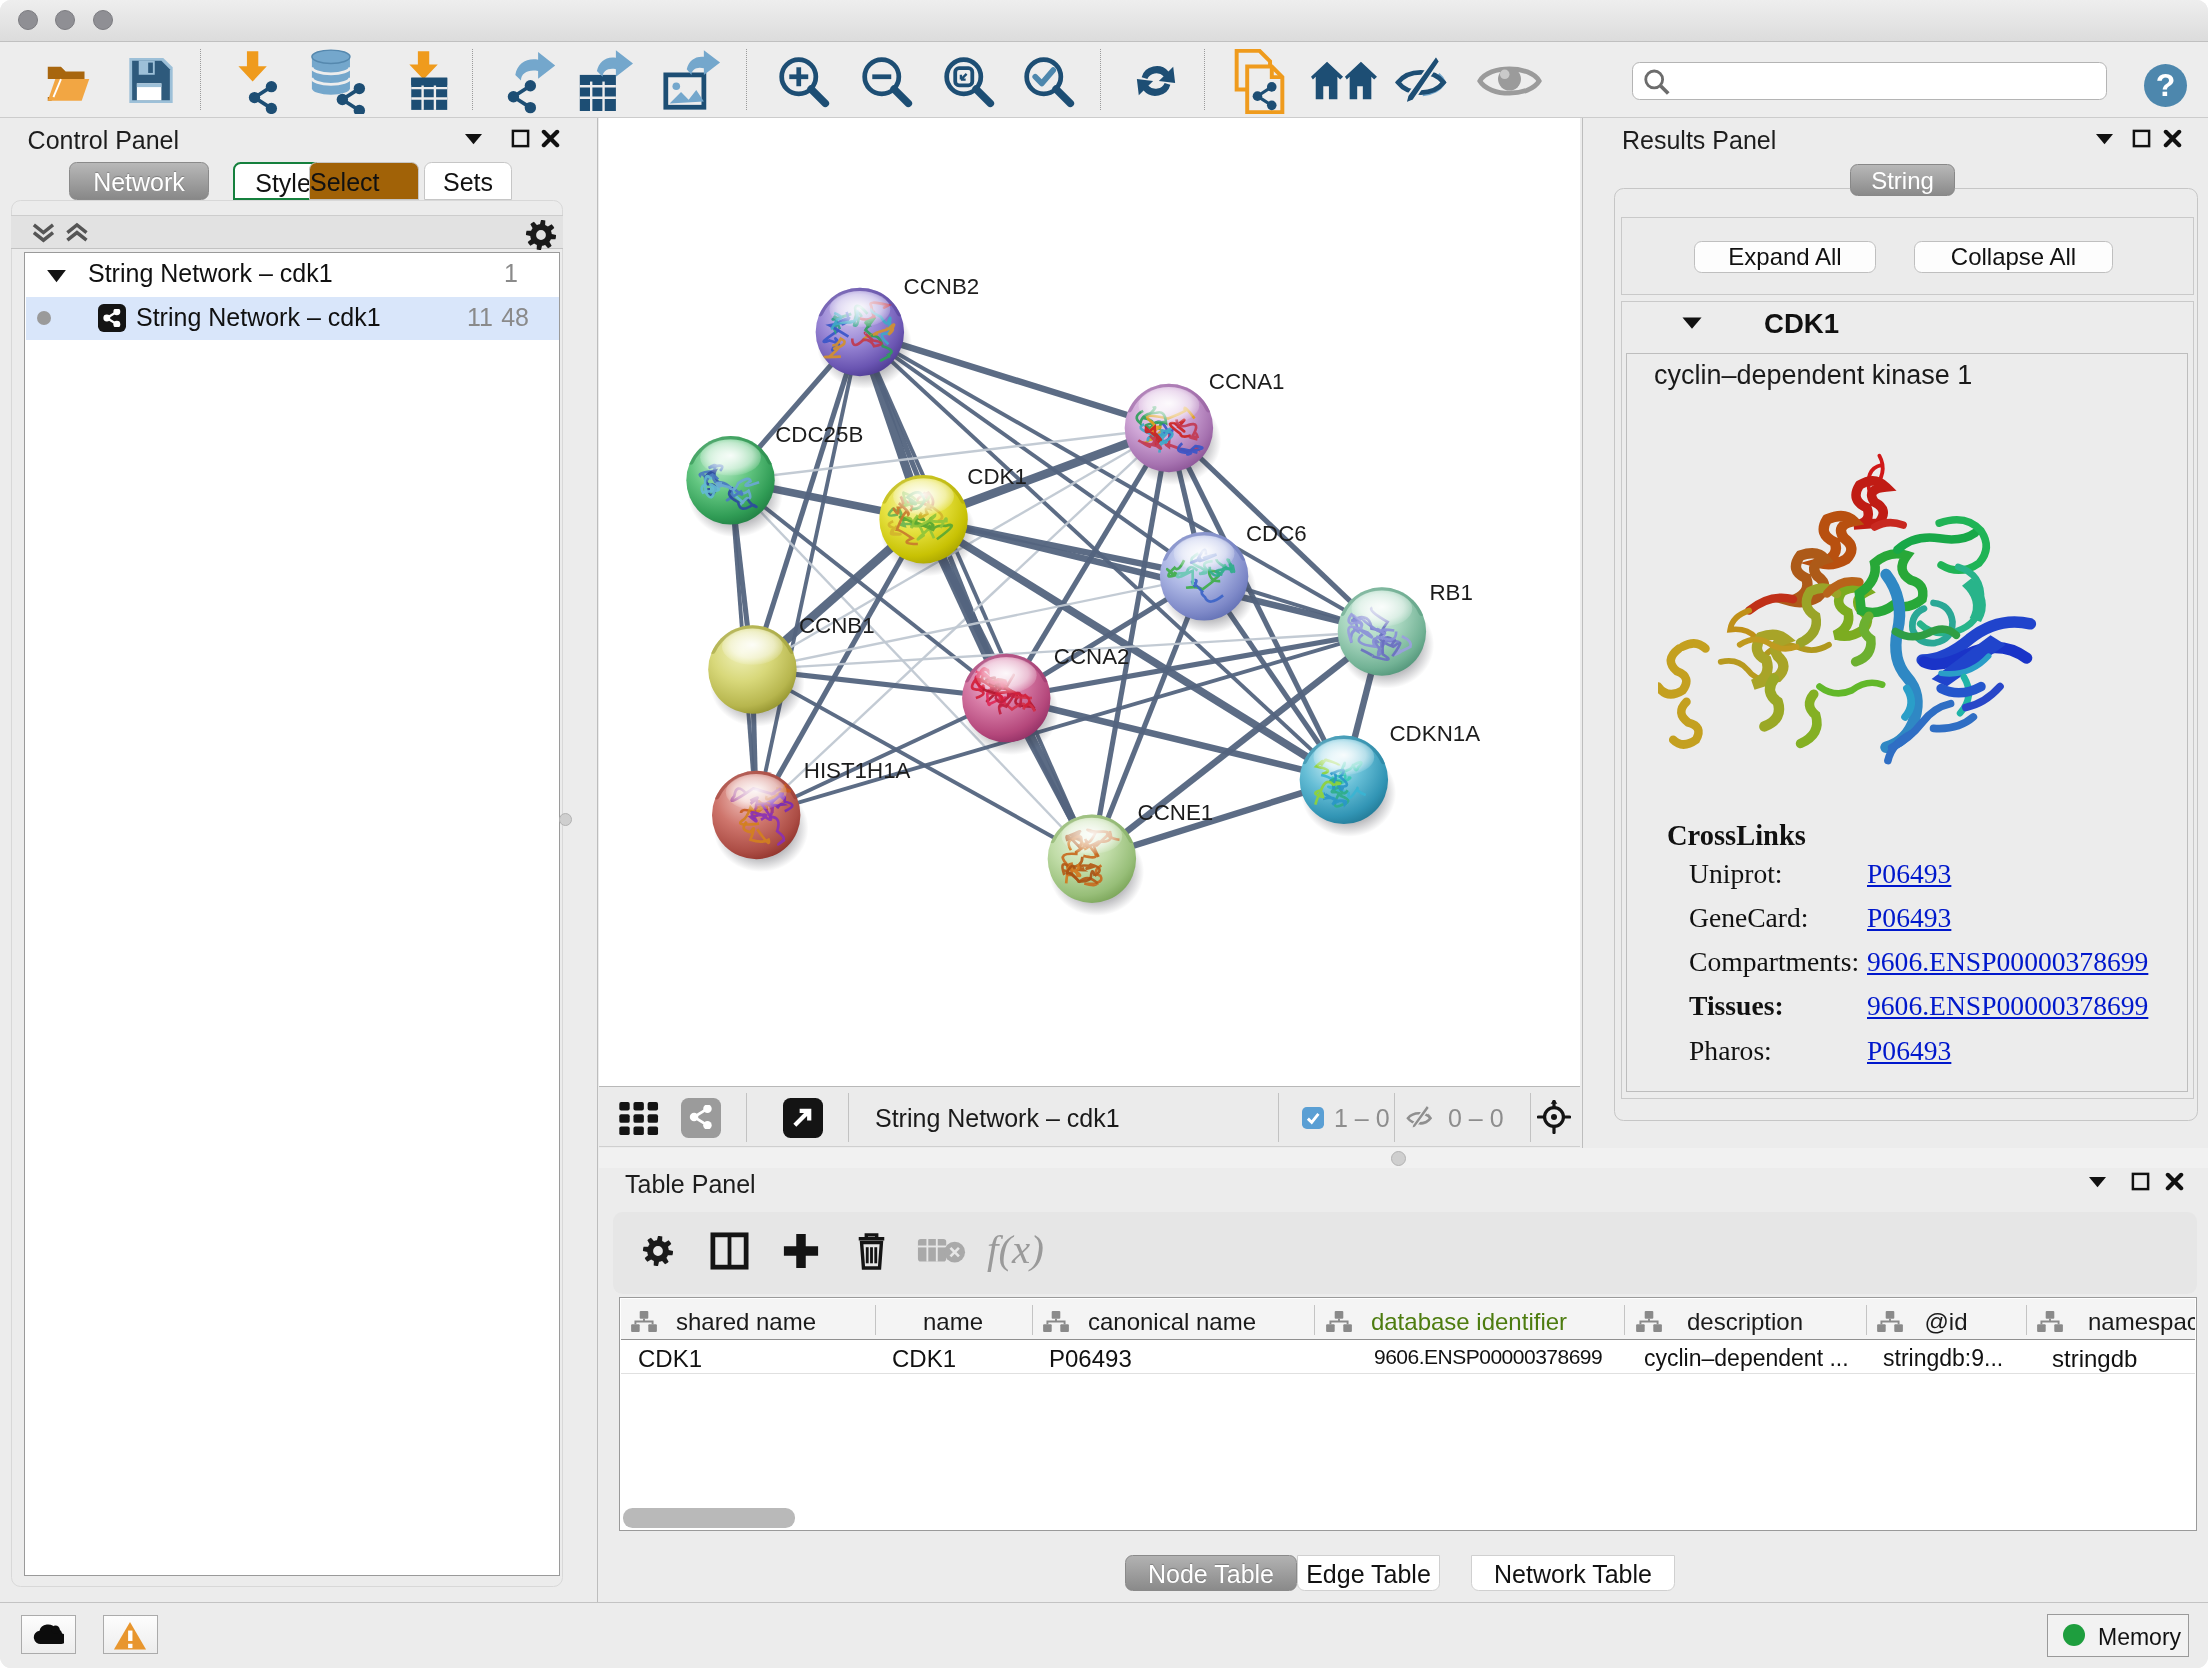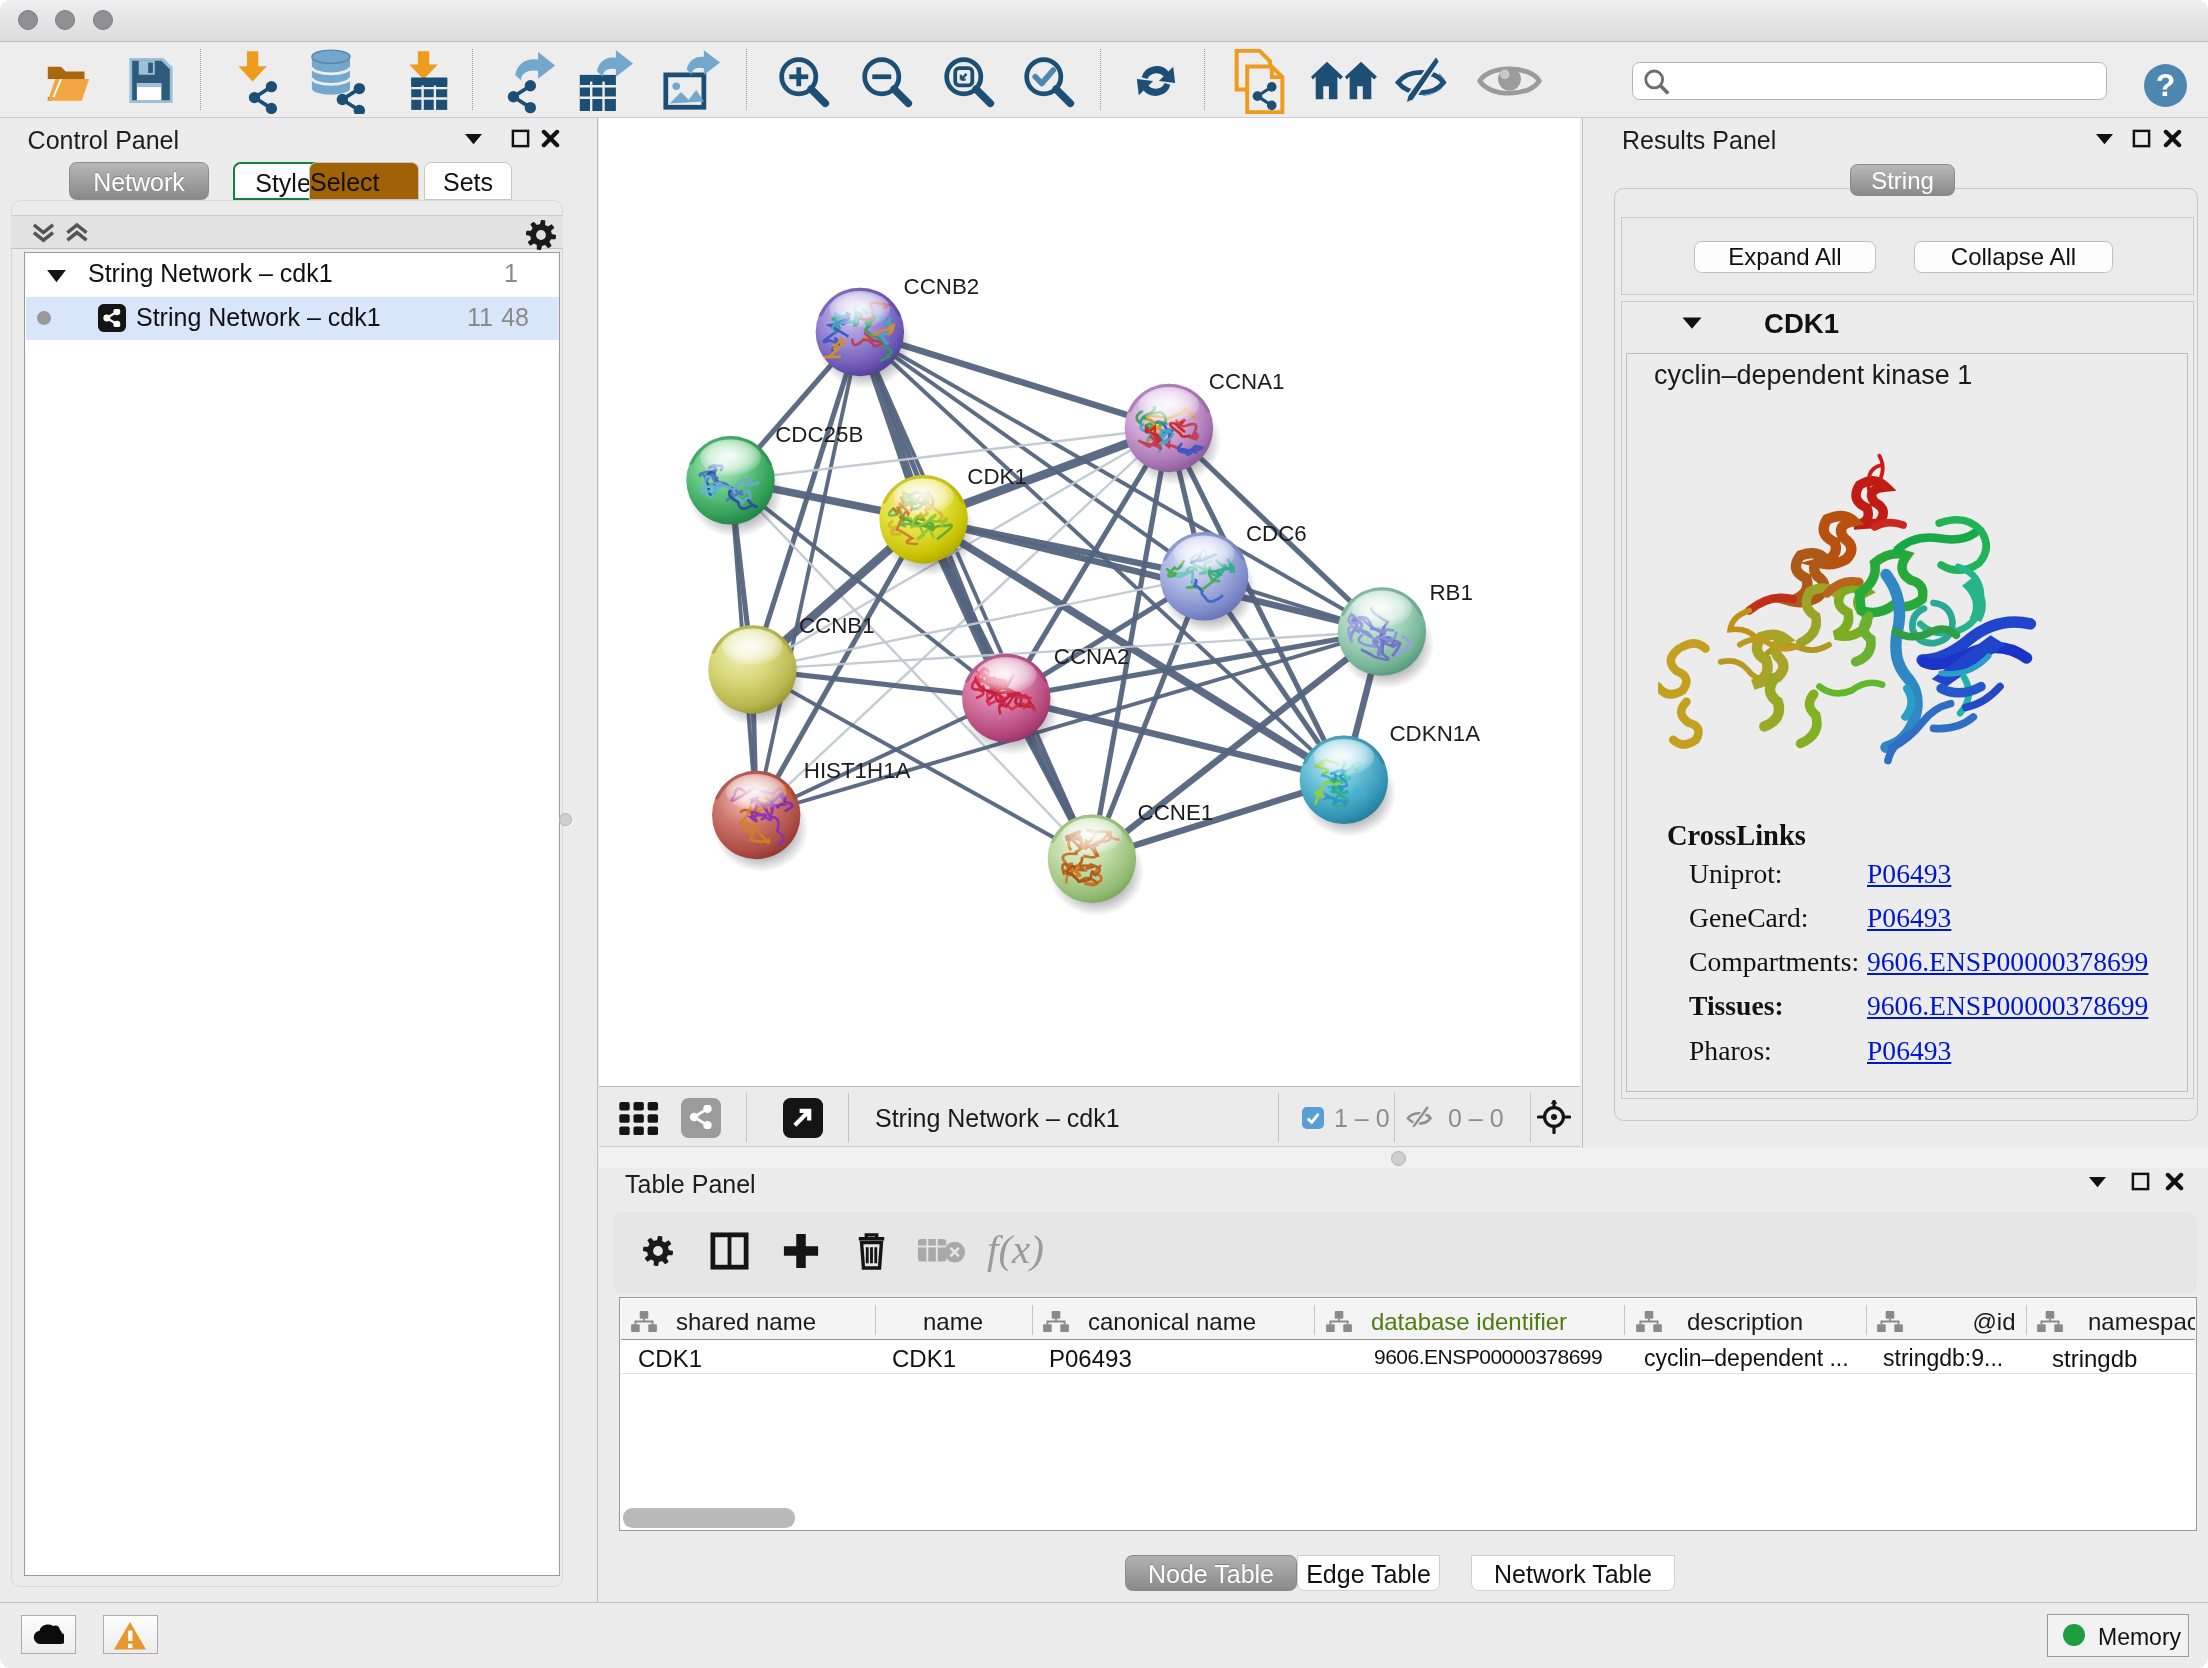--- a/index.html
+++ b/index.html
@@ -775,21 +775,21 @@
 <div class="abs" style="left:1555px;top:1308px;width:380px;text-align:center;font-size:24px;color:#1a1a1a;">description</div>
 <div class="abs" style="left:1866px;top:1305px;width:0;height:29.5px;border-left:1.9px solid #c4c4c4;"></div>
 <svg class="abs" style="left:1877px;top:1311px;" width="26" height="21" viewBox="0 0 27 22">
 <g fill="#8a8a8a">
         <rect x="9" y="0" width="9" height="8" rx="1"></rect>
         <rect x="0" y="14" width="9" height="8" rx="1"></rect>
         <rect x="18" y="14" width="9" height="8" rx="1"></rect>
       </g>
 <path d="M13.5 8 v3 M4.5 14 v-3 h18 v3" stroke="#8a8a8a" stroke-width="2" fill="none"></path>
     </svg>
-<div class="abs" style="left:1756px;top:1308px;width:380px;text-align:center;font-size:24px;color:#1a1a1a;margin-left:48px;">@id</div>
+<div class="abs" style="left:1756px;top:1308px;width:380px;text-align:center;font-size:24px;color:#1a1a1a;">@id</div>
 <div class="abs" style="left:2026px;top:1305px;width:0;height:29.5px;border-left:1.9px solid #c4c4c4;"></div>
 <svg class="abs" style="left:2037px;top:1311px;" width="26" height="21" viewBox="0 0 27 22">
 <g fill="#8a8a8a">
         <rect x="9" y="0" width="9" height="8" rx="1"></rect>
         <rect x="0" y="14" width="9" height="8" rx="1"></rect>
         <rect x="18" y="14" width="9" height="8" rx="1"></rect>
       </g>
 <path d="M13.5 8 v3 M4.5 14 v-3 h18 v3" stroke="#8a8a8a" stroke-width="2" fill="none"></path>
     </svg>
 <div class="abs" style="left:2088px;top:1308px;width:107px;overflow:hidden;white-space:nowrap;font-size:24px;color:#1a1a1a;">namespace</div>

